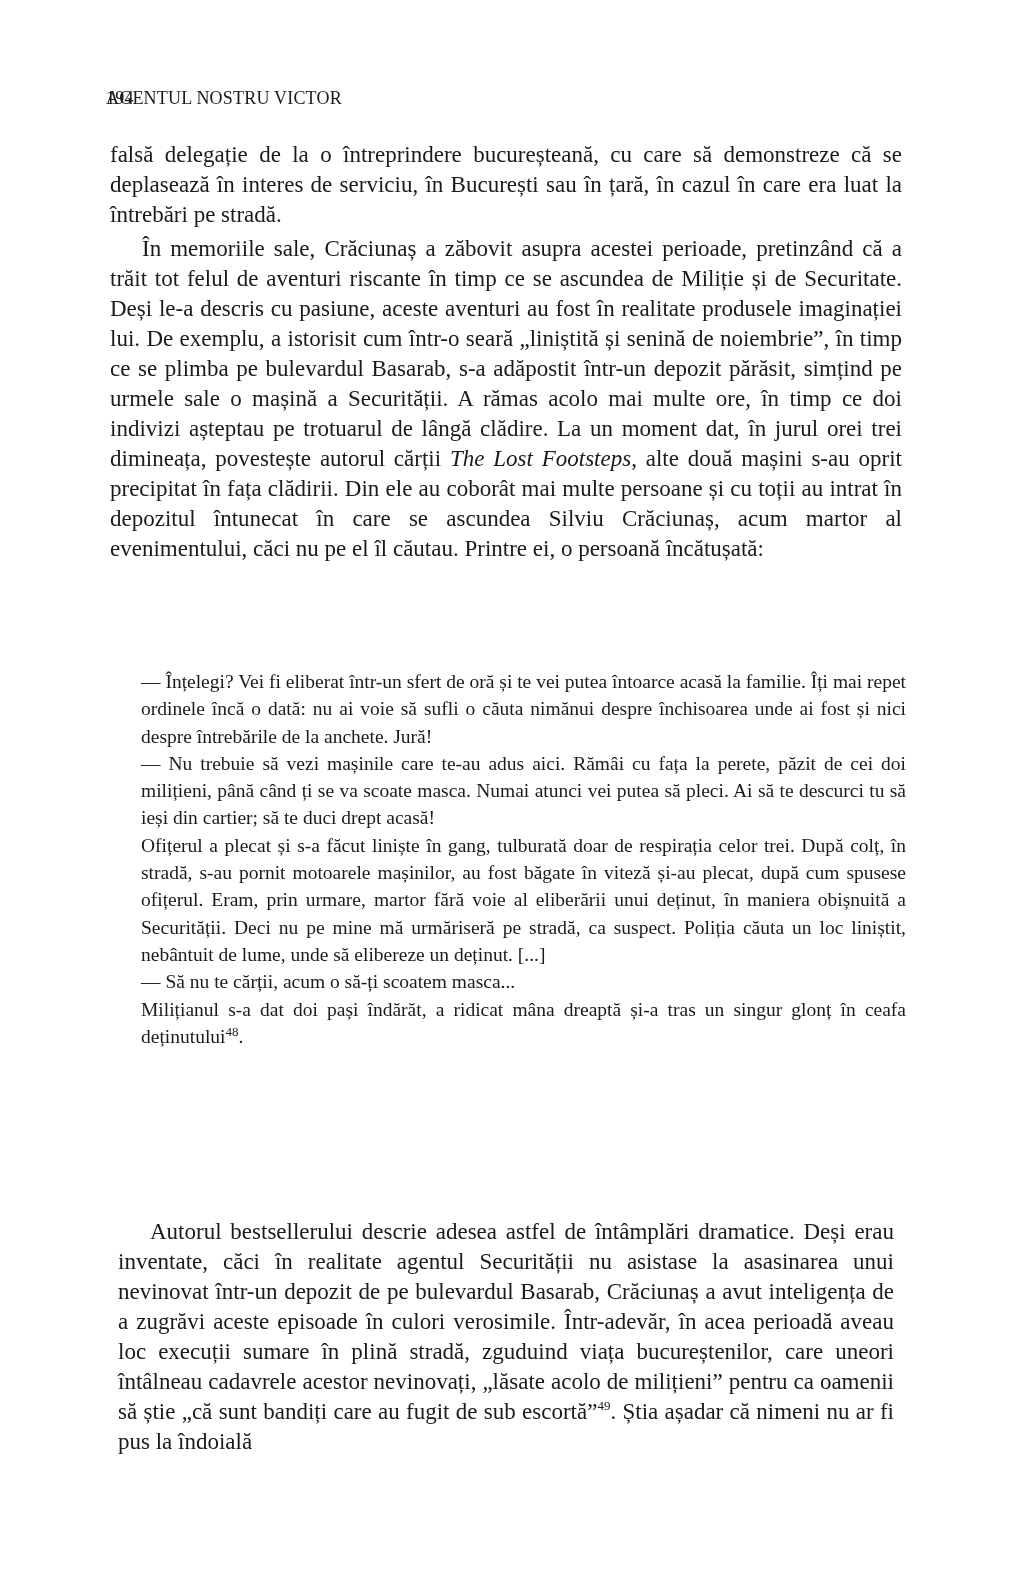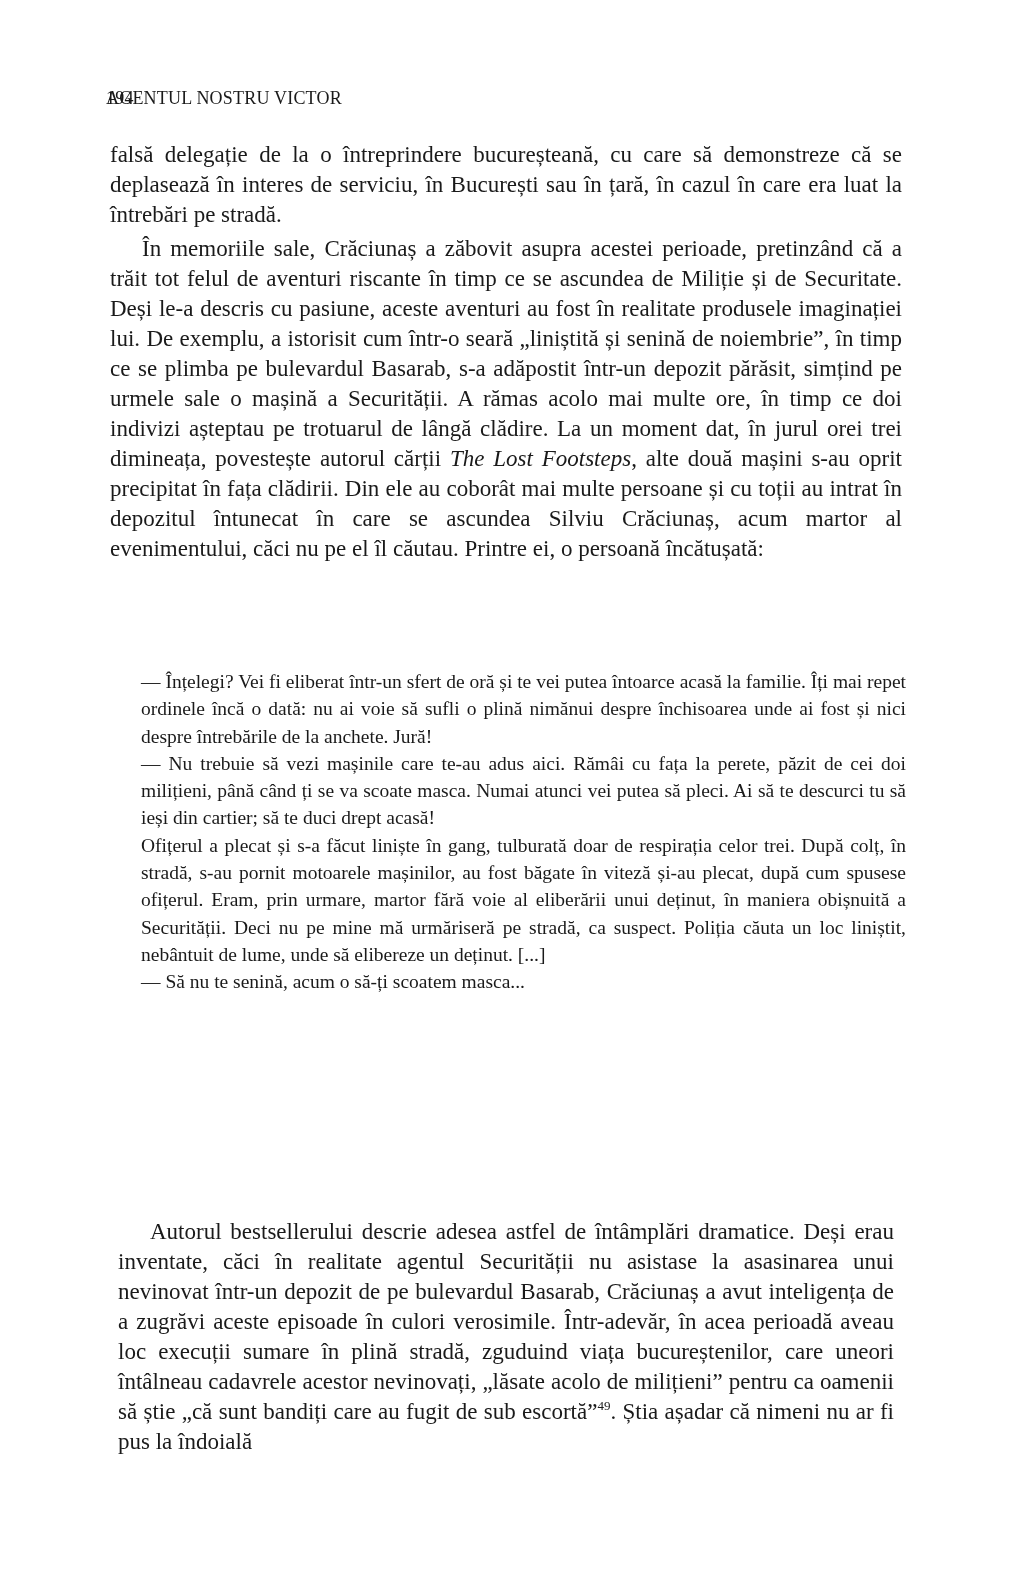--- a/index.html
+++ b/index.html
@@ -85,23 +85,24 @@
     <span class="page-number">194</span>
     <span class="running-title">AGENTUL NOSTRU VICTOR</span>
   </div>
 
   <div class="body-block p1">
     <p class="para">falsă delegație de la o întreprindere bucureșteană, cu care să demonstreze că se deplasează în interes de serviciu, în București sau în țară, în cazul în care era luat la întrebări pe stradă.</p>
     <p class="para indent"><span>În memoriile sale, Crăciunaș a zăbovit asupra acestei perioade, pretinzând că a trăit tot felul de aventuri riscante în timp ce se ascundea de Miliție și de Securitate. Deși le-a descris cu pasiune, aceste aventuri au fost în realitate produsele imaginației lui. De exemplu, a istorisit cum într-o seară „liniștită și senină de noiembrie”, în timp ce se plimba pe bulevardul Basarab, s-a adăpostit într-un depozit părăsit, simțind pe urmele sale o mașină a Securității. A rămas acolo mai multe ore, în timp ce doi indivizi așteptau pe trotuarul de lângă clădire. La un moment dat, în jurul orei trei dimineața, povestește autorul cărții </span><em>The Lost Footsteps</em><span>, alte două mașini s-au oprit precipitat în fața clădirii. Din ele au coborât mai multe persoane și cu toții au intrat în depozitul întunecat în care se ascundea Silviu Crăciunaș, acum martor al evenimentului, căci nu pe el îl căutau. Printre ei, o persoană încătușată:</span></p>
   </div>
 
   <div class="quote-block">
-    <p class="q">— Înțelegi? Vei fi eliberat într-un sfert de oră și te vei putea întoarce acasă la familie. Îți mai repet ordinele încă o dată: nu ai voie să sufli o plină nimănui despre închisoarea unde ai fost și nici despre întrebările de la anchete. Jură!</p>
+    <p class="q">— Înțelegi? Vei fi eliberat într-un sfert de oră și te vei putea întoarce acasă la familie. Îți mai repet ordinele încă o dată: nu ai voie să sufli o căuta nimănui despre închisoarea unde ai fost și nici despre întrebările de la anchete. Jură!</p>
     <p class="q">— Nu trebuie să vezi mașinile care te-au adus aici. Rămâi cu fața la perete, păzit de cei doi milițieni, până când ți se va scoate masca. Numai atunci vei putea să pleci. Ai să te descurci tu să ieși din cartier; să te duci drept acasă!</p>
     <p class="q">Ofițerul a plecat și s-a făcut liniște în gang, tulburată doar de respirația celor trei. După colț, în stradă, s-au pornit motoarele mașinilor, au fost băgate în viteză și-au plecat, după cum spusese ofițerul. Eram, prin urmare, martor fără voie al eliberării unui deținut, în maniera obișnuită a Securității. Deci nu pe mine mă urmăriseră pe stradă, ca suspect. Poliția căuta un loc liniștit, nebântuit de lume, unde să elibereze un deținut. [...]</p>
-    <p class="q">— Să nu te senină, acum o să-ți scoatem masca...</p>
+    <p class="q">— Să nu te cărții, acum o să-ți scoatem masca...</p>
+    <p class="q"><span>Milițianul s-a dat doi pași îndărăt, a ridicat mâna dreaptă și-a tras un singur glonț în ceafa deținutului</span><sup>48</sup><span>.</span></p>
   </div>
 
   <div class="body-block p3">
     <p class="para indent"><span>Autorul bestsellerului descrie adesea astfel de întâmplări dramatice. Deși erau inventate, căci în realitate agentul Securității nu asistase la asasinarea unui nevinovat într-un depozit de pe bulevardul Basarab, Crăciunaș a avut inteligența de a zugrăvi aceste episoade în culori verosimile. Într-adevăr, în acea perioadă aveau loc execuții sumare în plină stradă, zguduind viața bucureștenilor, care uneori întâlneau cadavrele acestor nevinovați, „lăsate acolo de milițieni” pentru ca oamenii să știe „că sunt bandiți care au fugit de sub escortă”</span><sup>49</sup><span>. Știa așadar că nimeni nu ar fi pus la îndoială</span></p>
   </div>
 
 </div>
 
 </body></html>

